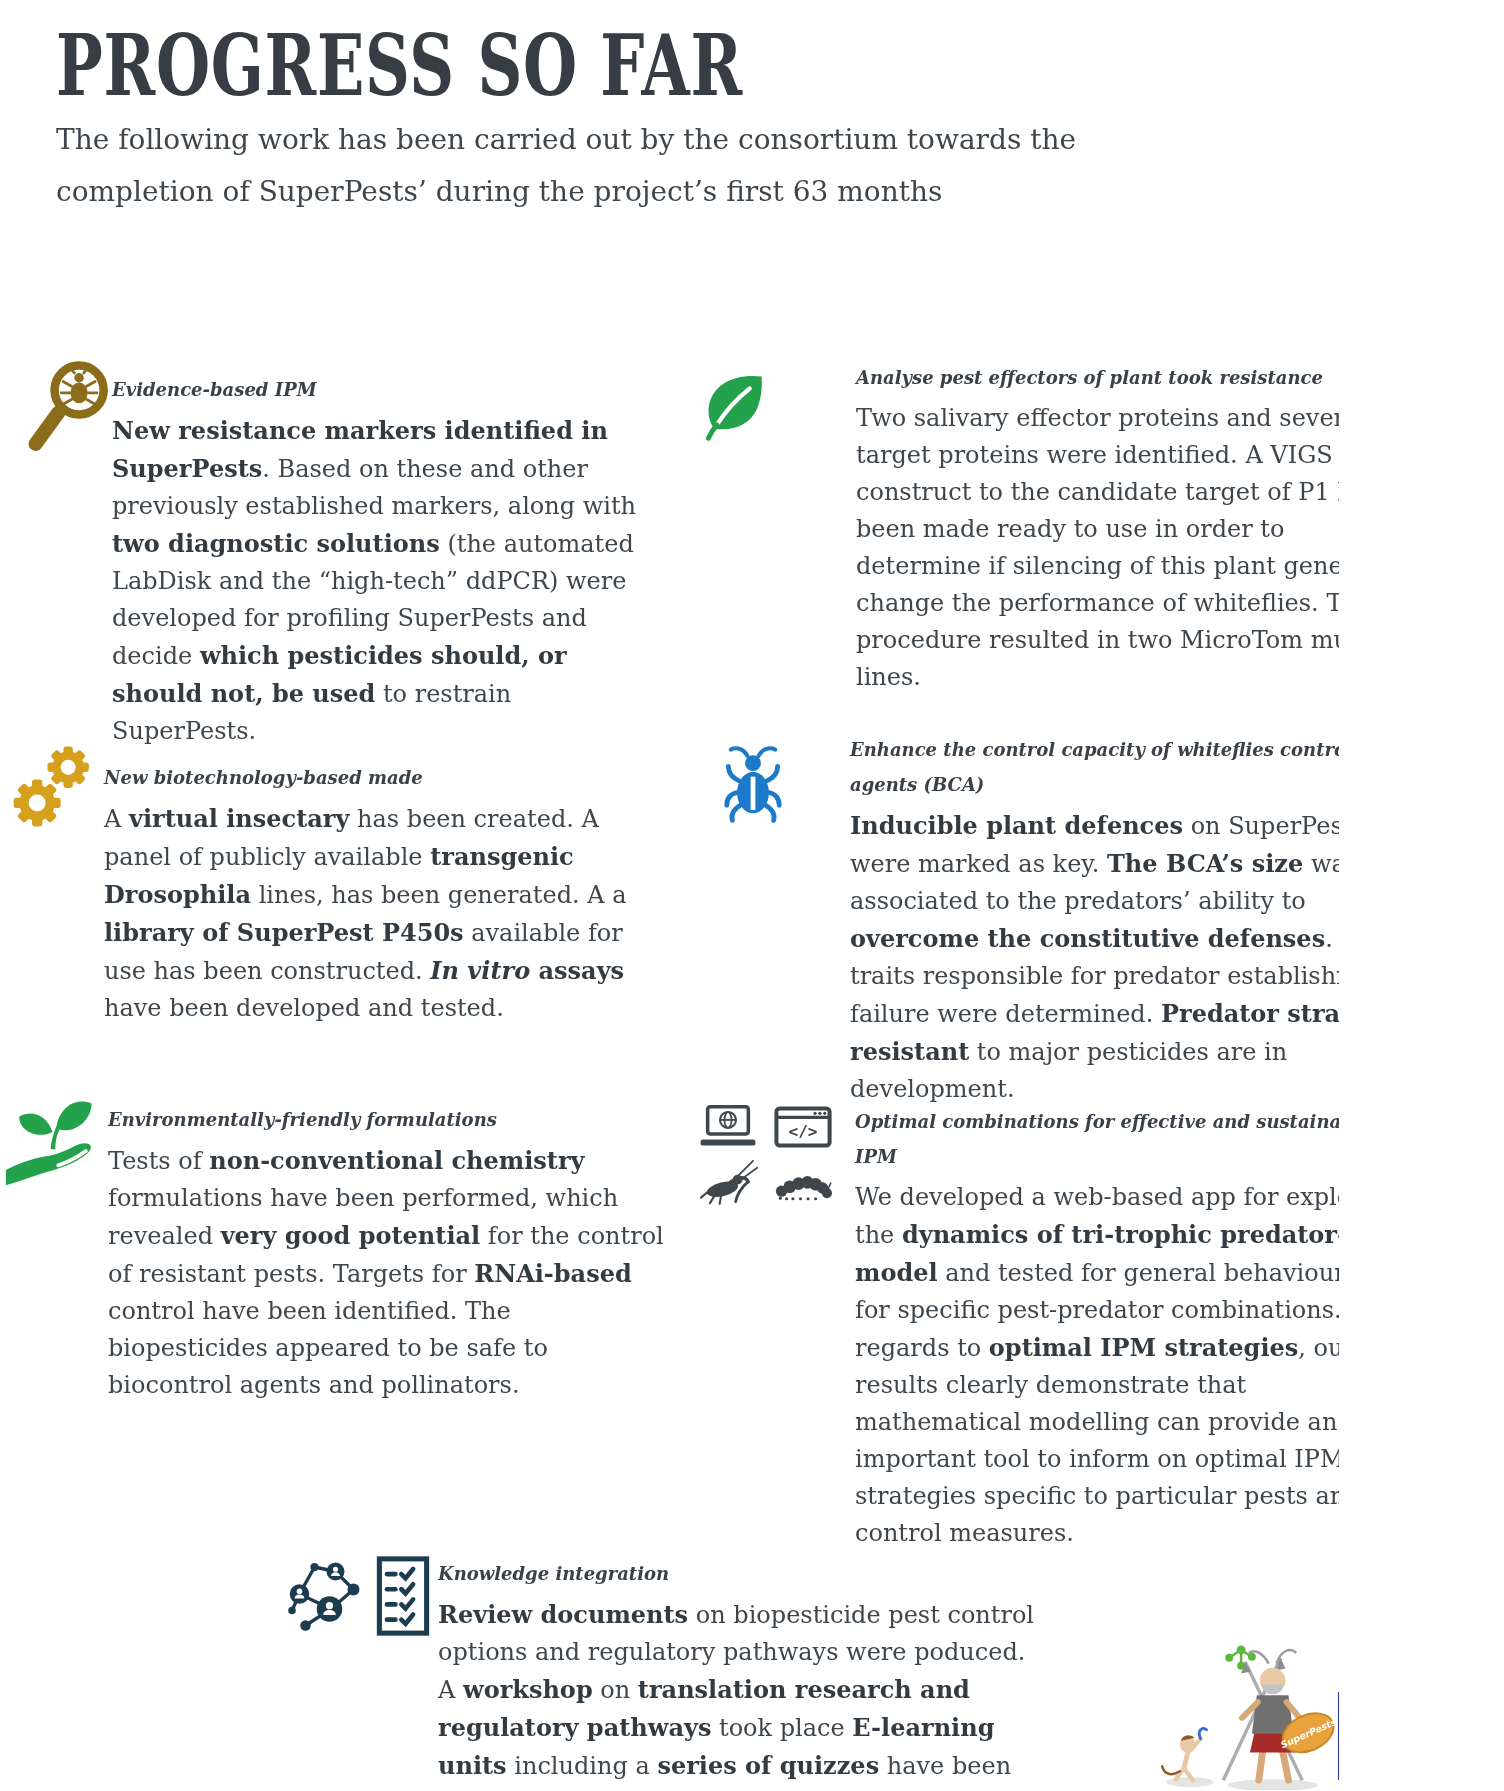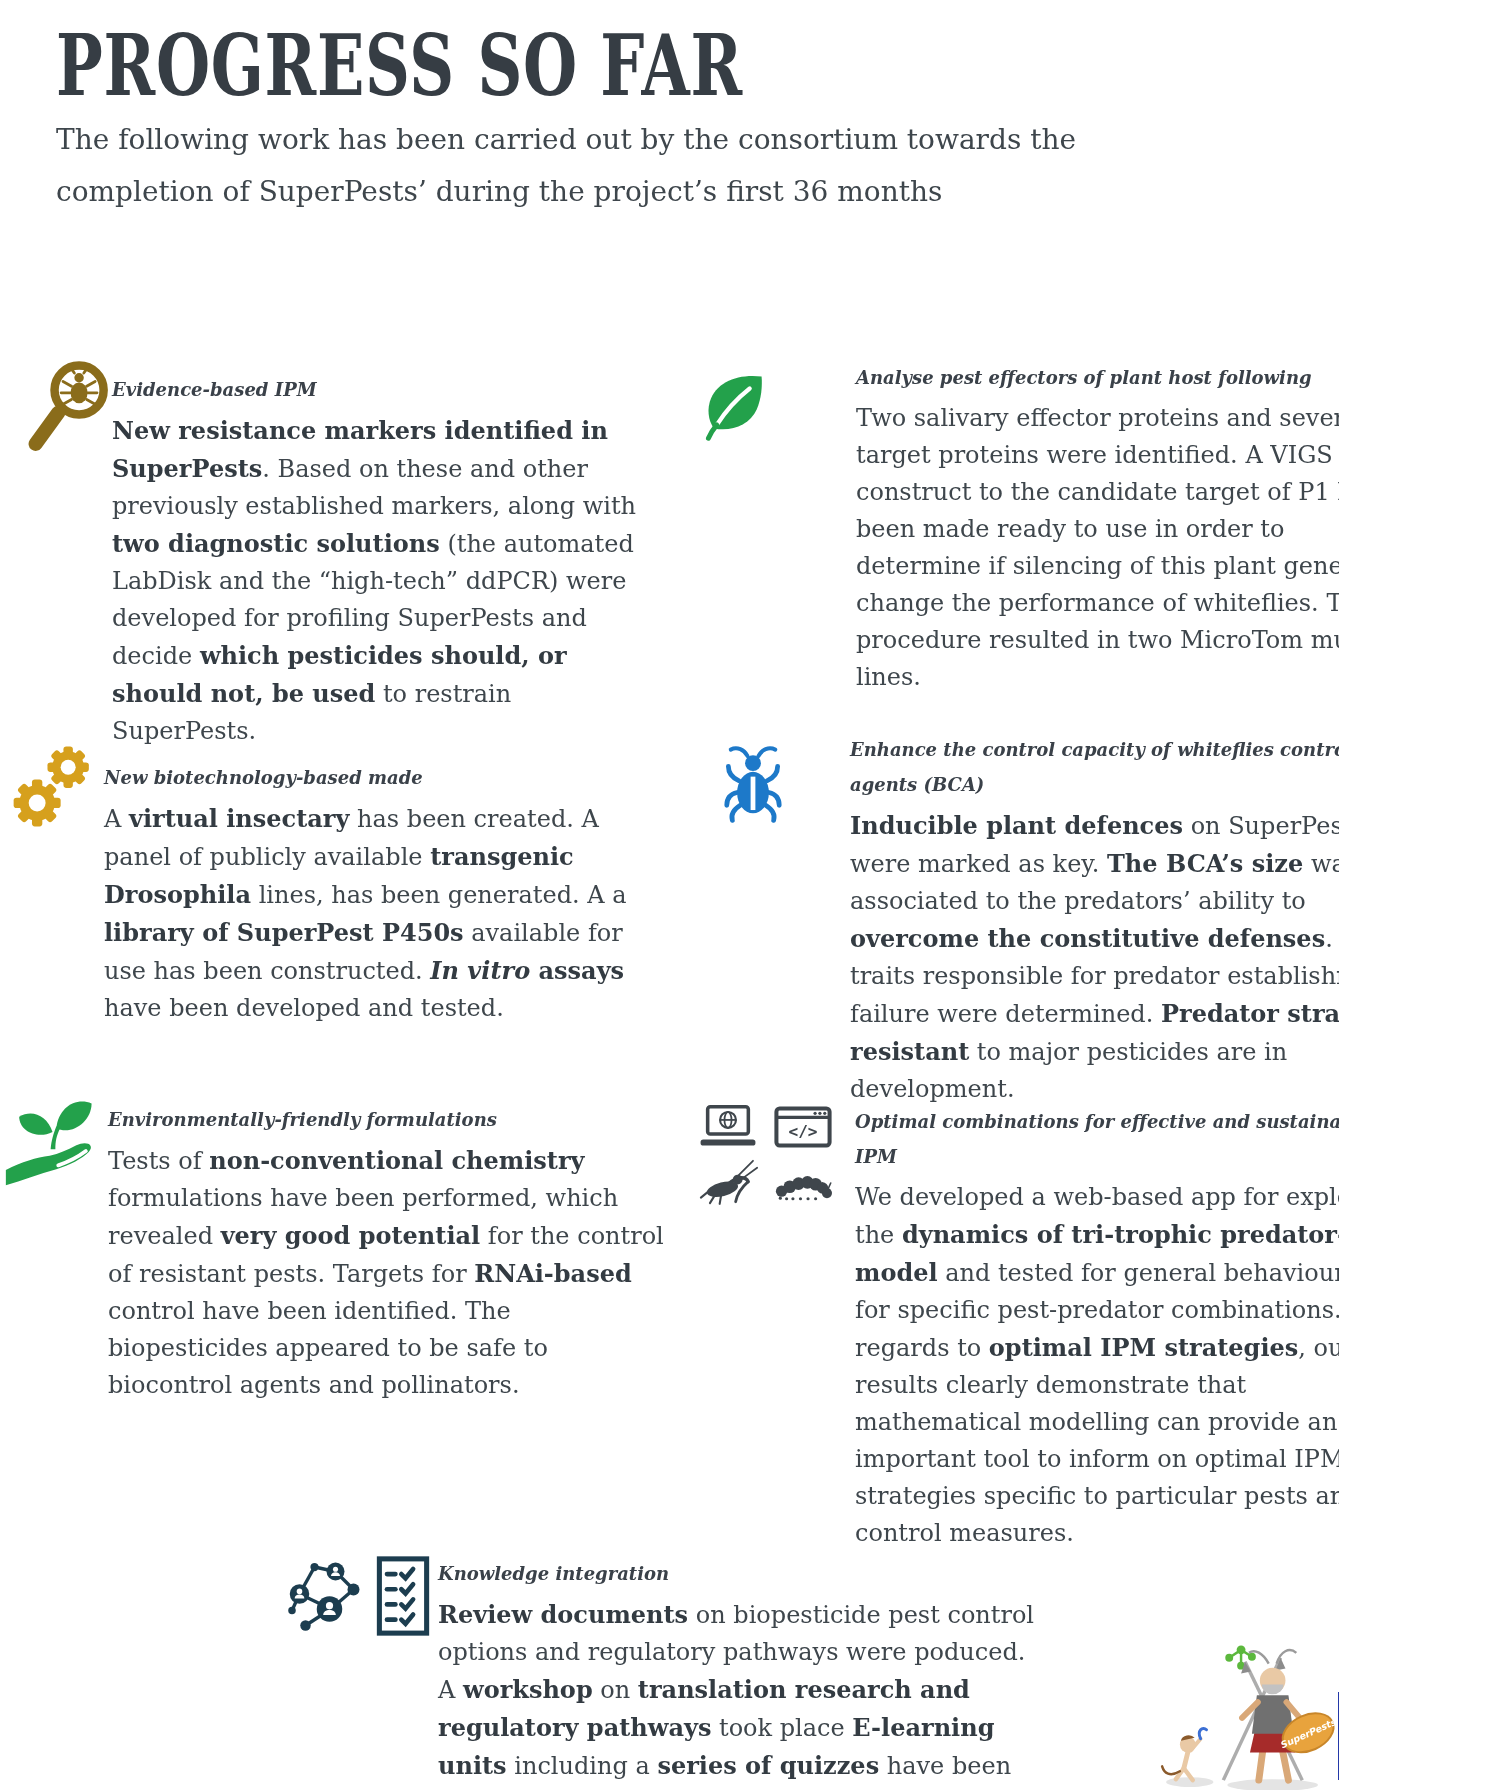--- a/index.html
+++ b/index.html
@@ -39,21 +39,21 @@
   .tx7{left:438px;top:1556px;width:600px;}
   .logo{left:1152px;top:1640px;width:188px;height:150px;}
   .euflag{left:1338px;top:1692px;width:140px;height:88px;}
 </style>
 </head>
 <body>
 
 <div class="page">
 
   <div class="title">PROGRESS SO FAR</div>
-  <div class="subtitle">The following work has been carried out by the consortium towards the completion of SuperPests’ during the project’s first 36 months</div>
+  <div class="subtitle">The following work has been carried out by the consortium towards the completion of SuperPests’ during the project’s first 63 months</div>
 
   <div class="icon ic1">
     <svg viewBox="0 0 95 108">
       <circle cx="55" cy="36" r="26" fill="none" stroke="#8A6C1B" stroke-width="9"></circle>
       <line x1="33" y1="60" x2="9" y2="93" stroke="#8A6C1B" stroke-width="15" stroke-linecap="round"></line>
       <g fill="#8A6C1B" stroke="#8A6C1B">
         <path d="M50,18 L45,11 M60,18 L65,11" stroke-width="3" fill="none" stroke-linecap="round"></path>
         <circle cx="55" cy="23" r="5" stroke="none"></circle>
         <ellipse cx="55" cy="39" rx="9" ry="11" stroke="none"></ellipse>
         <path d="M47,32 L38,27 M46,39 L36,39 M47,46 L38,51 M63,32 L72,27 M64,39 L74,39 M63,46 L72,51" stroke-width="3" fill="none" stroke-linecap="round"></path>
@@ -111,21 +111,21 @@
   </div>
 
   <div class="icon ic4">
     <svg viewBox="0 0 100 100">
       <path d="M88,8 C55,4 23,15 14,44 C9,61 15,76 20,82 C45,87 71,77 81,55 C88,39 89,21 88,8 Z" fill="#23A14B"></path>
       <path d="M24,77 C36,58 52,40 71,25" stroke="#fff" stroke-width="6" fill="none" stroke-linecap="round"></path>
       <path d="M12,96 C15,89 19,83 24,77" stroke="#23A14B" stroke-width="7" fill="none" stroke-linecap="round"></path>
     </svg>
   </div>
   <div class="sec-text tx4">
-    <h3>Analyse pest effectors of plant host following</h3>
+    <h3>Analyse pest effectors of plant took resistance</h3>
     <p><span>Two salivary effector proteins and several target proteins were identified. A VIGS construct to the candidate target of P1 has been made ready to use in order to determine if silencing of this plant gene will change the performance of whiteflies. Tilling procedure resulted in two MicroTom mutant lines.</span></p>
   </div>
 
   <div class="icon ic5">
     <svg viewBox="0 0 78 100">
       <g stroke="#1D79C9" fill="none" stroke-linecap="round">
         <path d="M32,16 C28,8 19,4 11,8" stroke-width="5"></path>
         <path d="M46,16 C50,8 59,4 67,8" stroke-width="5"></path>
         <path d="M21,47 C12,43 8,37 8,29" stroke-width="6"></path>
         <path d="M57,47 C66,43 70,37 70,29" stroke-width="6"></path>

